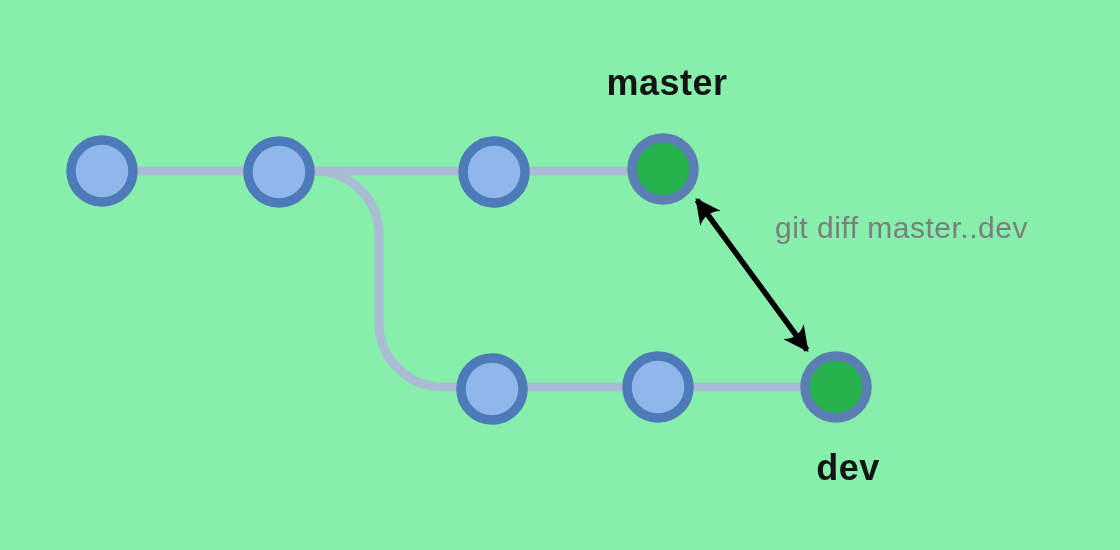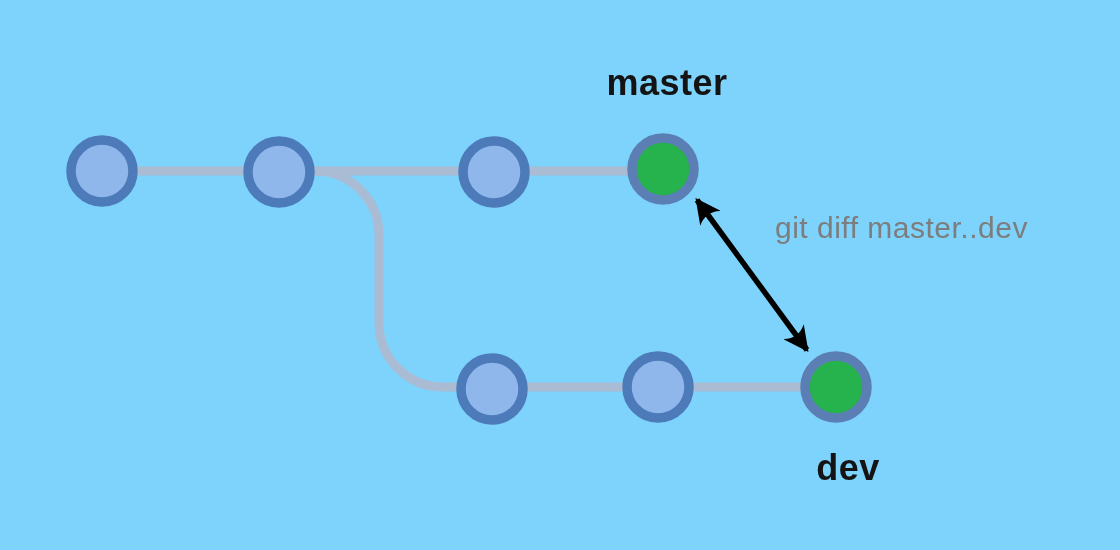--- a/index.html
+++ b/index.html
@@ -8,21 +8,21 @@
     background: #ffffff;
     width: 1120px;
     height: 550px;
     overflow: hidden;
     font-family: "Liberation Sans", sans-serif;
   }
   .stage {
     position: relative;
     width: 1120px;
     height: 550px;
-    background: #7dd3fc;
+    background: #86efac;
   }
   svg { display: block; }
   .branch-label {
     font-family: "Liberation Sans", sans-serif;
     font-size: 36px;
     font-weight: 600;
     letter-spacing: 0.5px;
   }
   .annotation-label {
     font-family: "Liberation Sans", sans-serif;

